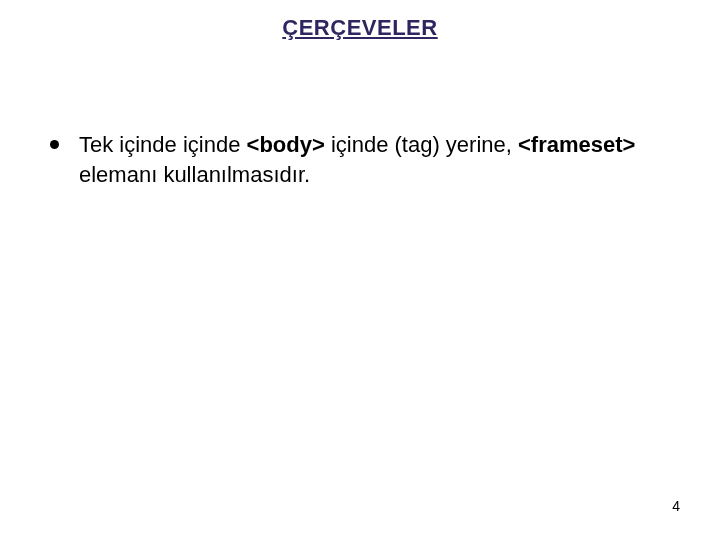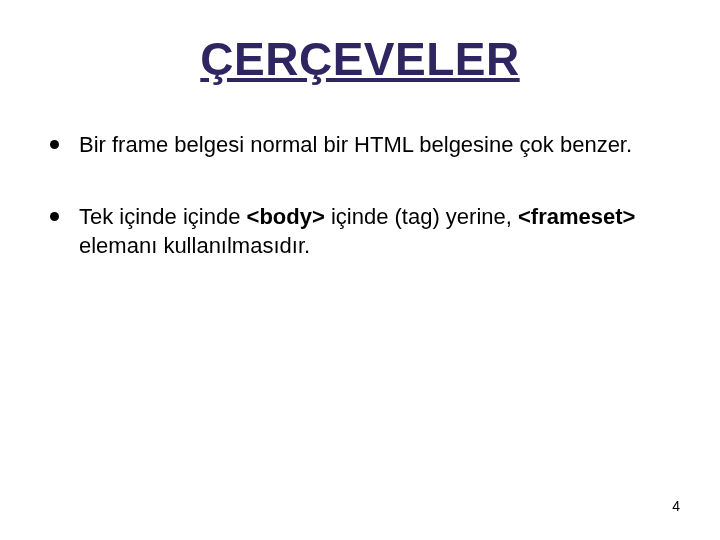--- a/index.html
+++ b/index.html
@@ -7,25 +7,25 @@
     padding: 0;
     width: 720px;
     height: 540px;
     background: #ffffff;
     font-family: Arial, Helvetica, sans-serif;
     position: relative;
     overflow: hidden;
   }
   .title {
     position: absolute;
-    top: 32px;
+    top: 15px;
     left: 0;
     width: 100%;
     text-align: center;
-    font-size: 46px;
+    font-size: 22px;
     font-weight: bold;
     color: #2f2560;
     text-decoration: underline;
     letter-spacing: 0.5px;
   }
   .content {
     position: absolute;
     top: 130px;
     left: 50px;
     right: 60px;
@@ -61,26 +61,20 @@
     color: #000000;
   }
 </style>
 </head>
 <body>
 
 <div class="title">ÇERÇEVELER</div>
 
 <div class="content">
 
-  <div class="bullet-item">
-    <div class="bullet-dot"></div>
-    <div class="bullet-text">
-      <span>Bir frame belgesi normal bir HTML belgesine çok benzer.</span>
-    </div>
-  </div>
 
   <div class="bullet-item">
     <div class="bullet-dot"></div>
     <div class="bullet-text">
       <span>Tek içinde içinde </span><b>&lt;body&gt;</b><span> içinde (tag) yerine, </span><b>&lt;frameset&gt;</b><span> elemanı kullanılmasıdır.</span>
     </div>
   </div>
 
 </div>
 

